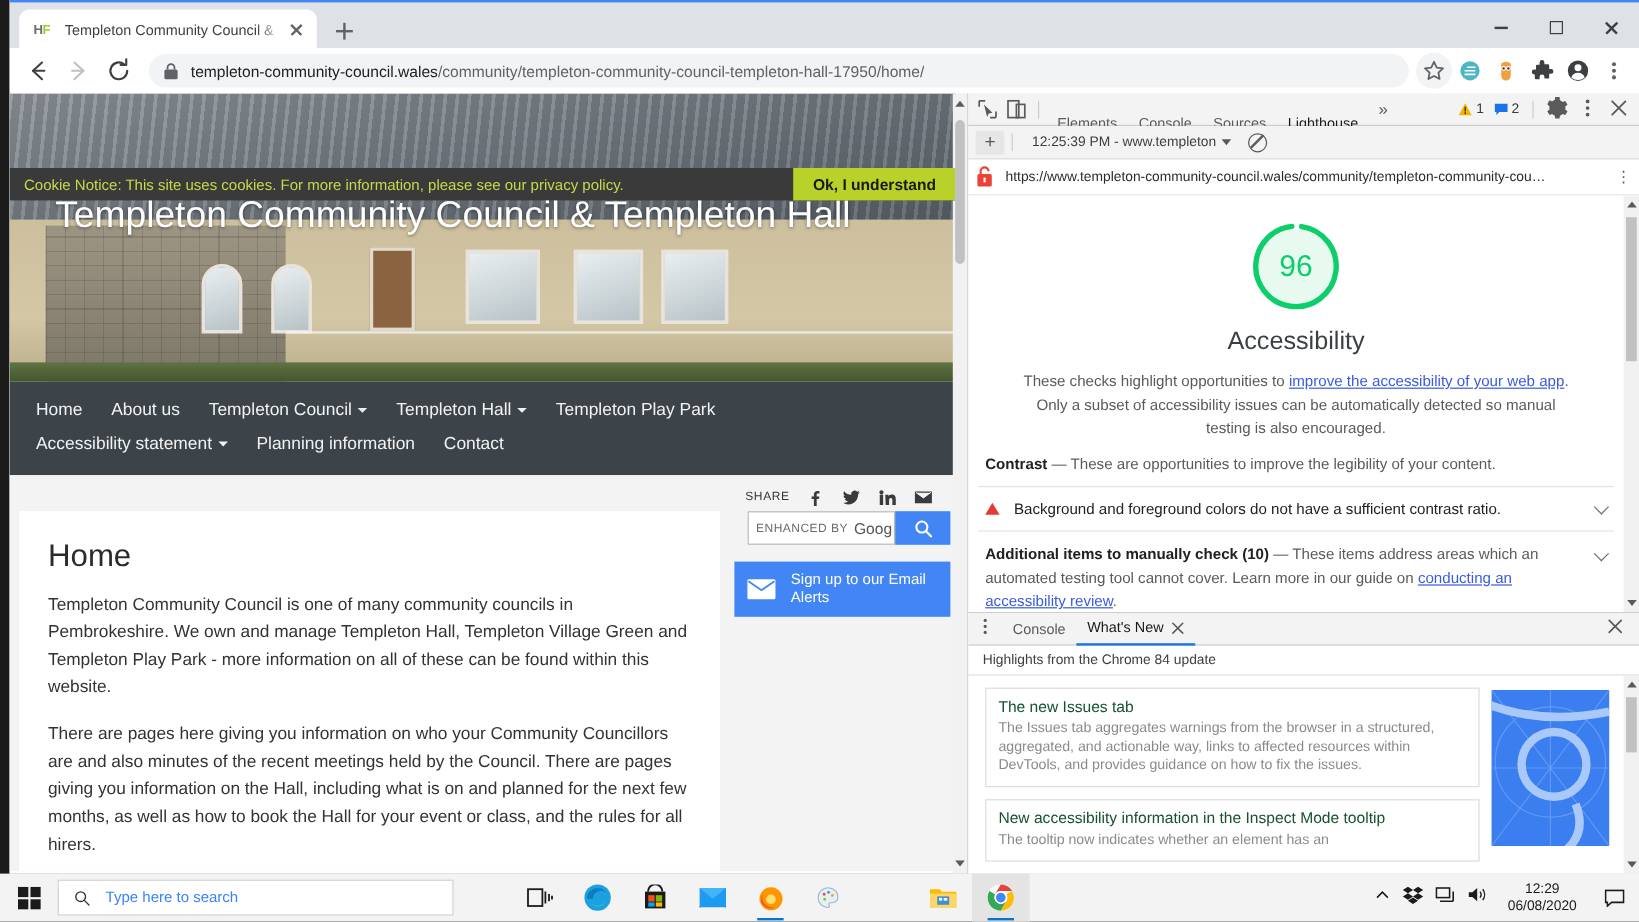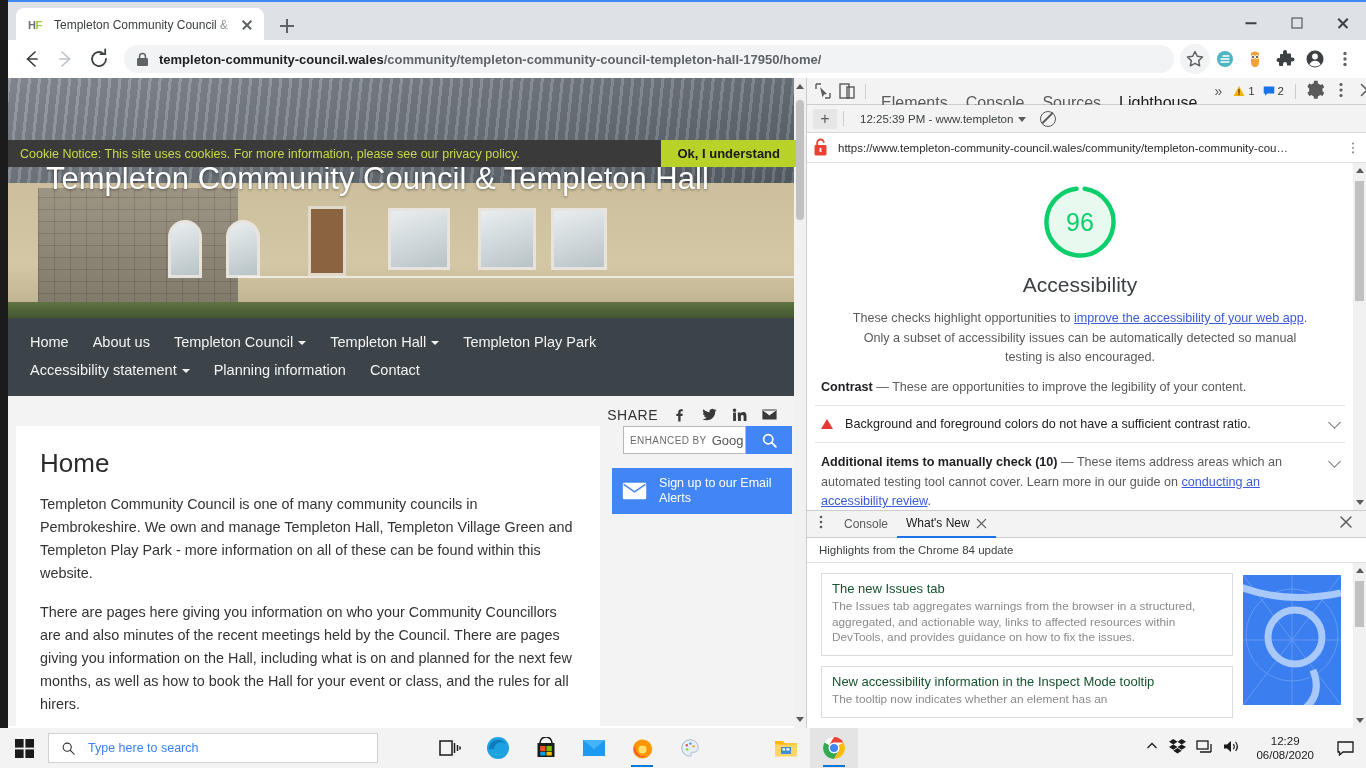--- a/index.html
+++ b/index.html
@@ -76,21 +76,21 @@
     background: #fff; display: flex; align-items: center; padding: 0 6px;
   }
   .nav-btn { width: 34px; height: 34px; position: relative; flex: 0 0 34px; }
   #omnibox {
     flex: 1 1 auto; height: 28px; background: #f1f3f4; border-radius: 14px;
     display: flex; align-items: center; padding: 0 12px; margin: 0 6px 0 8px;
     min-width: 0;
   }
   #omnibox-url {
     font-size: 13px; color: #202124; margin-left: 10px;
-    white-space: nowrap; overflow: hidden; text-overflow: ellipsis; font-weight: bold;
+    white-space: nowrap; overflow: hidden; text-overflow: ellipsis;
   }
   #omnibox-url .dim { color: #5f6368; }
   .tb-icon { width: 30px; height: 30px; flex: 0 0 30px; position: relative; }
   #star-btn { background: #f1f3f4; border-radius: 50%; }
 
   
   #page-viewport {
     position: absolute; left: 0; top: 78px; width: 798px; height: 650px;
     background: #fff; overflow: hidden;
   }
@@ -163,21 +163,21 @@
   .caret-dn {
     display: inline-block; width: 0; height: 0; margin-left: 5px;
     border-left: 4px solid transparent; border-right: 4px solid transparent;
     border-top: 4px solid #f2f2f2; vertical-align: middle;
   }
 
   #content-area { position: relative; width: 788px; height: 330px; background: #f3f3f3; }
   #share-row {
     position: absolute; right: 18px; top: 10px; display: flex; align-items: center; gap: 13px;
   }
-  #share-row .lbl { font-size: 14px; letter-spacing: .5px; color: #333; }
+  #share-row .lbl { font-size: 10px; letter-spacing: .5px; color: #333; }
   #share-row .sic { width: 17px; height: 17px; fill: #3a3a3a; }
 
   #main-col {
     position: absolute; left: 8px; top: 30px; width: 584px; height: 300px;
     background: #fff; padding: 22px 24px 0 24px; overflow: hidden;
   }
   #page-h1 { font-size: 26px; font-weight: 400; color: #2b2b2b; margin-bottom: 14px; }
   #main-col p {
     font-size: 14.4px; line-height: 1.6; color: #333; margin-bottom: 16px;
   }
@@ -217,21 +217,21 @@
     background: #fff; border-left: 1px solid #cdcdcd;
     display: flex; flex-direction: column;
   }
   #dt-tabbar {
     height: 27px; background: #f3f3f3; border-bottom: 1px solid #cdcdcd;
     display: flex; align-items: center; padding-left: 4px; flex: 0 0 27px;
   }
   .dt-ic { width: 24px; height: 24px; position: relative; flex: 0 0 24px; }
   .dt-sep { width: 1px; height: 15px; background: #cdcdcd; margin: 0 6px; flex: 0 0 1px; }
   .dt-tab {
-    font-size: 16px; color: #5a5a5a; padding: 0 9px; line-height: 26px;
+    font-size: 12px; color: #5a5a5a; padding: 0 9px; line-height: 26px;
     height: 27px; white-space: nowrap; margin-top: 24px;
   }
   .dt-tab.active { color: #1a1a1a; border-bottom: 2px solid #1a73e8; }
   #dt-more { font-size: 14px; color: #5a5a5a; padding: 0 8px; }
   #dt-right { margin-left: auto; display: flex; align-items: center; padding-right: 4px; gap: 2px; }
   .dt-badge { display: flex; align-items: center; gap: 3px; font-size: 11.5px; color: #3a3a3a; padding: 0 3px; }
 
   #lh-toolbar {
     height: 28px; background: #f3f3f3; border-bottom: 1px solid #d8d8d8;
     display: flex; align-items: center; padding-left: 6px; flex: 0 0 28px;

